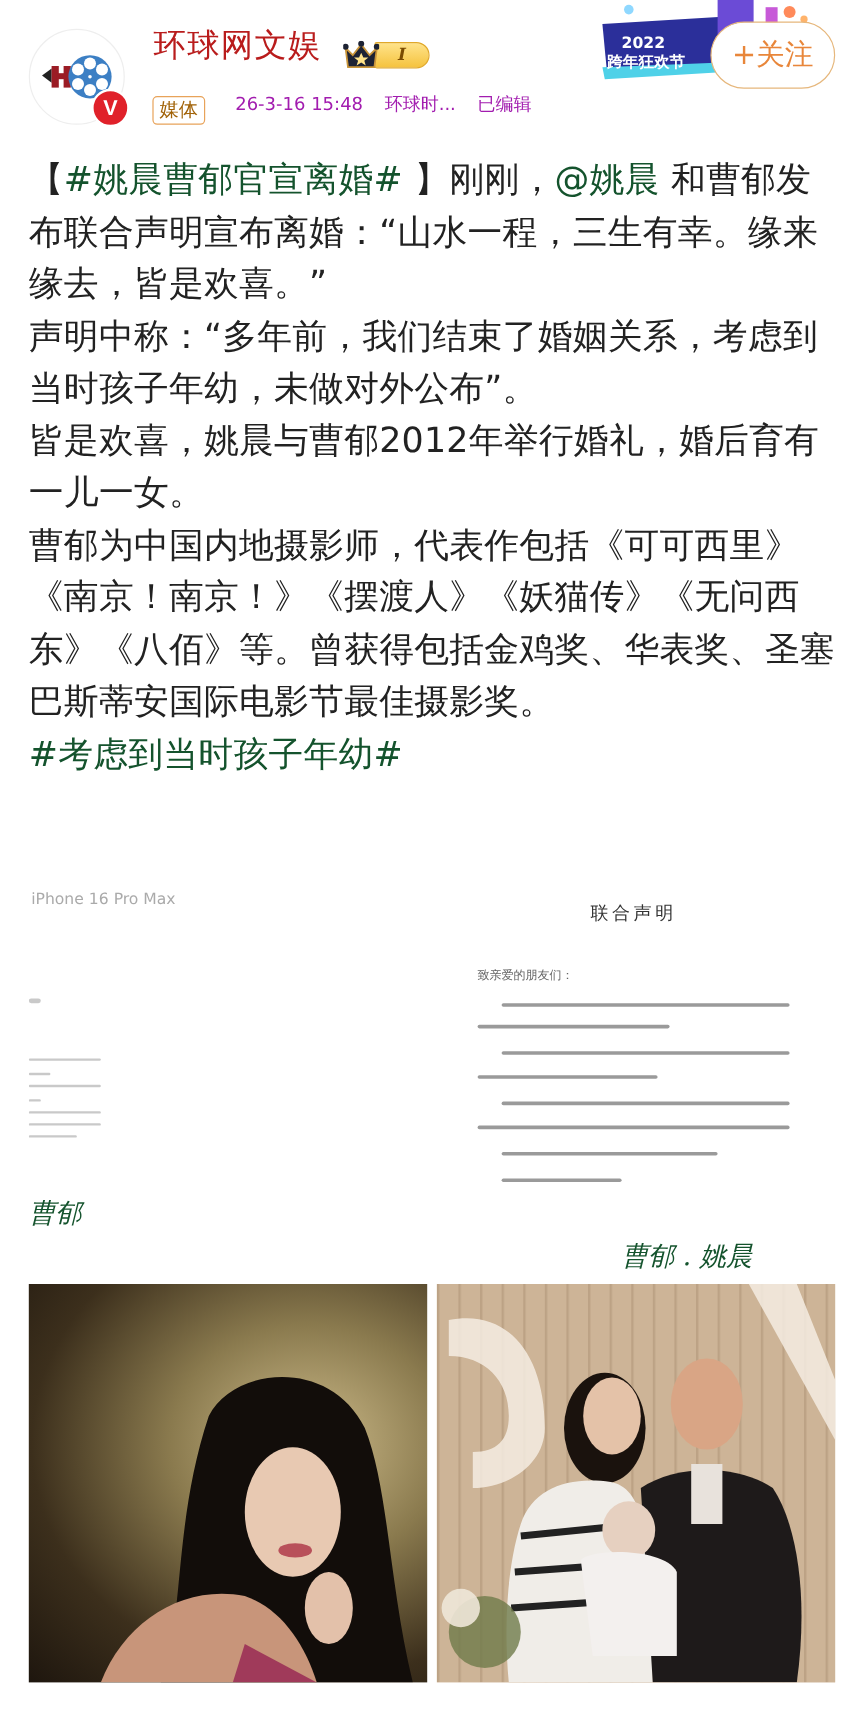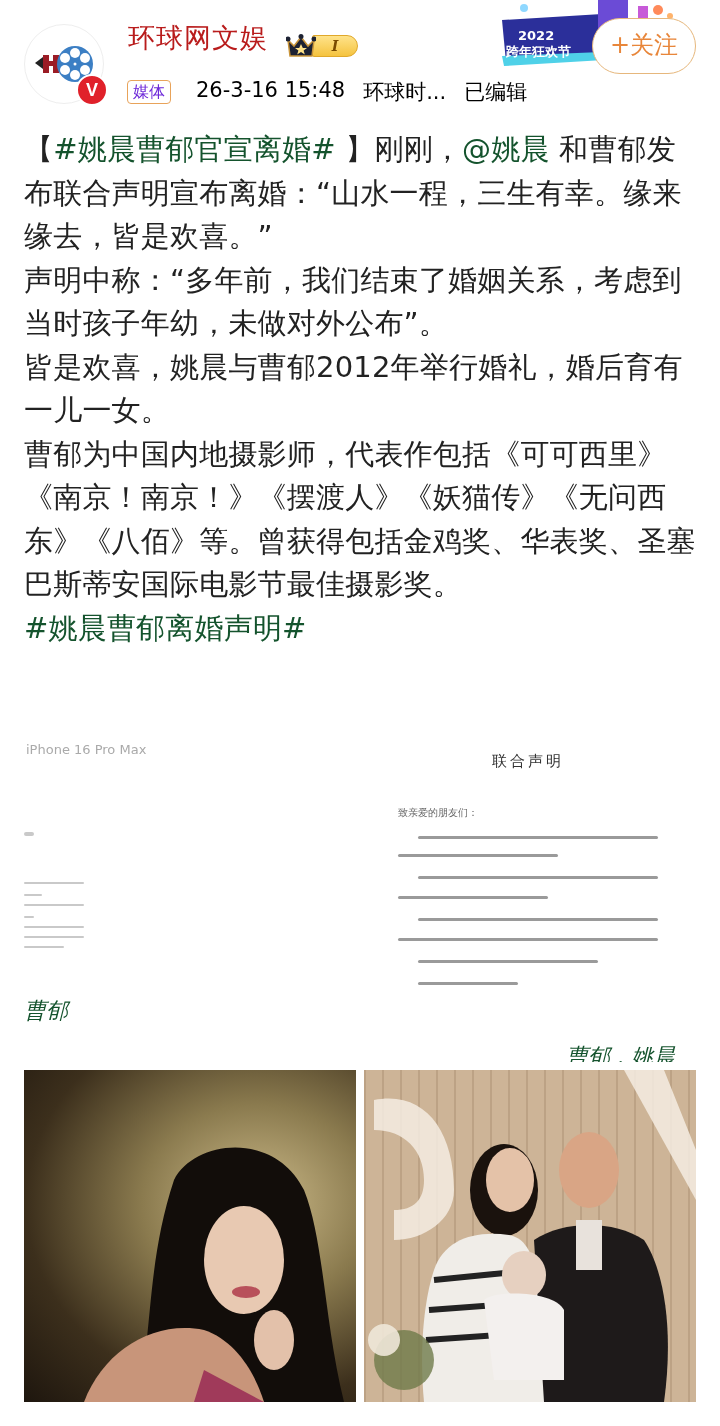--- a/index.html
+++ b/index.html
@@ -12,22 +12,22 @@
 
     
     .header { position: absolute; left: 0; top: 0; width: 720px; height: 120px; }
     .avatar { position: absolute; left: 24px; top: 24px; width: 80px; height: 80px; border-radius: 50%; border: 1px solid #eeeeee; background: #ffffff; }
     .avatar svg { position: absolute; left: 8px; top: 10px; }
     .verified { position: absolute; left: 76px; top: 74px; width: 32px; height: 32px; border-radius: 50%; background: #e0212a; border: 2px solid #ffffff; color: #ffffff; font-weight: bold; font-size: 18px; line-height: 28px; text-align: center; font-family: "Liberation Sans", sans-serif; }
     .username { position: absolute; left: 128px; top: 20px; font-size: 27px; color: #b91c1c; letter-spacing: 1px; font-family: Liberation Mono, monospace; }
     .level-badge { position: absolute; left: 286px; top: 32px; height: 28px; display: flex; align-items: center; }
     .crown { width: 30px; height: 24px; position: relative; }
     .level-pill { height: 22px; width: 46px; margin-left: -4px; background: linear-gradient(#ffe38a, #f5c33f); border: 1px solid #e0a82a; border-radius: 2px 11px 11px 2px; font-family: "DejaVu Serif", serif; font-style: italic; font-weight: bold; font-size: 14px; color: #7a4b00; text-align: center; line-height: 20px; }
-    .media-tag { position: absolute; left: 127px; top: 80px; padding: 0 5px; height: 24px; border: 1.5px solid #e8a35a; border-radius: 4px; color: #6d28d9; font-size: 16px; line-height: 21px; }
-    .meta { position: absolute; left: 196px; top: 78px; font-size: 21px; color: #000000; display: flex; gap: 18px; white-space: nowrap; justify-content: flex-end; }
+    .media-tag { position: absolute; left: 127px; top: 80px; padding: 0 5px; height: 24px; border: 1.5px solid #e8a35a; border-radius: 4px; color: #a16207; font-size: 16px; line-height: 21px; }
+    .meta { position: absolute; left: 196px; top: 78px; font-size: 15px; color: #a21caf; display: flex; gap: 18px; white-space: nowrap; justify-content: flex-end; }
     .banner { position: absolute; left: 498px; top: 0; width: 180px; height: 68px; }
     .follow-btn { position: absolute; left: 592px; top: 18px; width: 104px; height: 56px; border: 1.5px solid #e6b77c; border-radius: 28px; background: #ffffff; color: #e8863a; font-size: 24px; text-align: center; line-height: 53px; }
 
     
     .post { position: absolute; left: 24px; top: 128px; width: 676px; font-size: 29px; line-height: 43.5px; color: #222222; letter-spacing: 0.2px; }
     .post p { margin: 0; }
     .link { color: #14532d; }
 
     
     .img { position: absolute; overflow: hidden; }
@@ -106,21 +106,21 @@
   <div class="follow-btn">+关注</div>
 </div>
 
 <div class="post">
   <p>
     <span>【</span><span class="link">#姚晨曹郁官宣离婚#</span><span> 】</span><span>刚刚，</span><span class="link">@姚晨</span><span> 和曹郁发布联合声明宣布离婚：“山水一程，三生有幸。缘来缘去，皆是欢喜。”</span>
   </p>
   <p>声明中称：“多年前，我们结束了婚姻关系，考虑到当时孩子年幼，未做对外公布”。</p>
   <p>皆是欢喜，姚晨与曹郁2012年举行婚礼，婚后育有一儿一女。</p>
   <p>曹郁为中国内地摄影师，代表作包括《可可西里》《南京！南京！》《摆渡人》《妖猫传》《无问西东》《八佰》等。曾获得包括金鸡奖、华表奖、圣塞巴斯蒂安国际电影节最佳摄影奖。</p>
-  <p><span class="link">#姚晨曹郁离婚声明#</span></p>
+  <p><span class="link">#考虑到当时孩子年幼#</span></p>
 </div>
 
 <div class="img img1">
   <div class="doc-small" style="left:2px; top:10px; font-size:13px; color:#aaaaaa;">iPhone 16 Pro Max</div>
   <div class="doc-line" style="left:0; top:100px; width:10px;"></div>
   <div class="doc-line" style="left:0; top:150px; width:60px; height:2px;"></div>
   <div class="doc-line" style="left:0; top:162px; width:18px; height:2px;"></div>
   <div class="doc-line" style="left:0; top:172px; width:60px; height:2px;"></div>
   <div class="doc-line" style="left:0; top:184px; width:10px; height:2px;"></div>
   <div class="doc-line" style="left:0; top:194px; width:60px; height:2px;"></div>
@@ -133,21 +133,21 @@
   <div class="doc-title">联合声明</div>
   <div class="doc-small" style="left:34px; top:74px; font-size:10px; color:#666666;">致亲爱的朋友们：</div>
   <div class="doc-line" style="left:54px; top:104px; width:240px; height:3px; background:#9a9a9a;"></div>
   <div class="doc-line" style="left:34px; top:122px; width:160px; height:3px; background:#9a9a9a;"></div>
   <div class="doc-line" style="left:54px; top:144px; width:240px; height:3px; background:#9a9a9a;"></div>
   <div class="doc-line" style="left:34px; top:164px; width:150px; height:3px; background:#9a9a9a;"></div>
   <div class="doc-line" style="left:54px; top:186px; width:240px; height:3px; background:#9a9a9a;"></div>
   <div class="doc-line" style="left:34px; top:206px; width:260px; height:3px; background:#9a9a9a;"></div>
   <div class="doc-line" style="left:54px; top:228px; width:180px; height:3px; background:#9a9a9a;"></div>
   <div class="doc-line" style="left:54px; top:250px; width:100px; height:3px; background:#9a9a9a;"></div>
-  <div class="sig" style="left:154px; top:310px; font-size:22px;margin-left:48px;">曹郁 . 姚晨</div>
+  <div class="sig" style="left:154px; top:300px; font-size:22px;">曹郁 . 姚晨</div>
 </div>
 
 <div class="img img3">
   <svg width="332" height="332" viewBox="0 0 332 332">
     <path d="M150,110 C170,70 250,60 280,120 C300,170 300,250 320,332 L110,332 C130,280 120,200 150,110 Z" fill="#120d0a"></path>
     <ellipse cx="220" cy="190" rx="40" ry="54" fill="#e8c9b2"></ellipse>
     <path d="M60,332 C80,280 130,250 180,260 C210,270 230,300 240,332 Z" fill="#c8957a"></path>
     <ellipse cx="222" cy="222" rx="14" ry="6" fill="#b8505a"></ellipse>
     <ellipse cx="250" cy="270" rx="20" ry="30" fill="#e3c1aa"></ellipse>
     <path d="M180,300 L240,332 L170,332 Z" fill="#a03a5a"></path>

